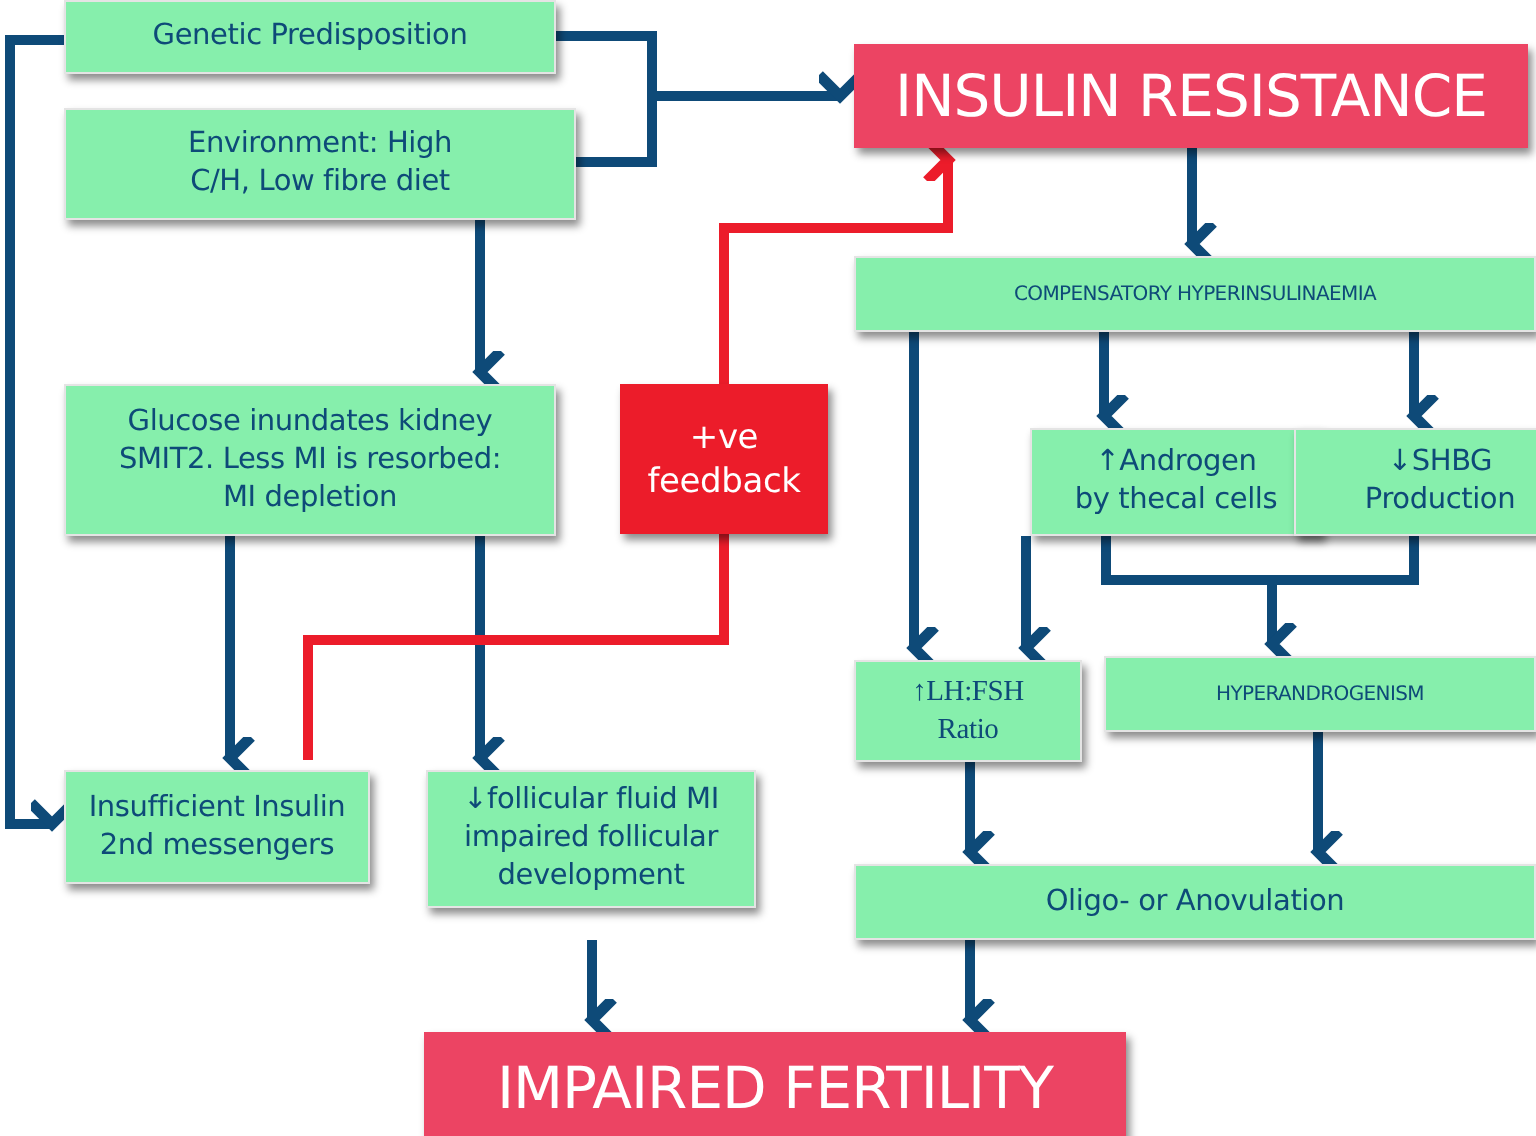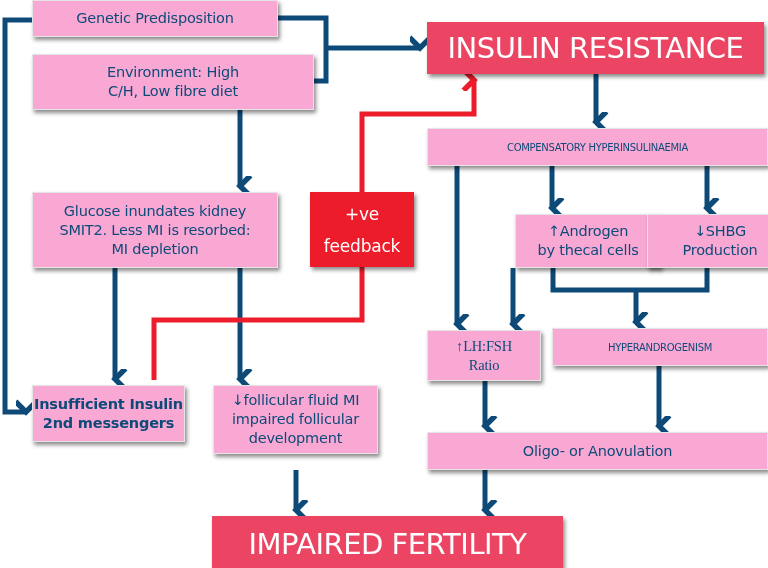--- a/index.html
+++ b/index.html
@@ -1,20 +1,20 @@
 <!DOCTYPE html>
 <html><head>
 <meta charset="utf-8">
 <style>
   html, body { margin:0; padding:0; }
   body { width:768px; height:568px; position:relative; overflow:hidden; background:#ffffff; font-family:"DejaVu Sans", sans-serif; }
-  .box { position:absolute; box-sizing:border-box; display:flex; align-items:center; justify-content:center; text-align:center; background:#f9a8d4; color:#0e4a78; border:1px solid #e4e4e4; box-shadow:2px 3px 4px rgba(0,0,0,0.45); font-size:14.5px; line-height:19px; letter-spacing:-0.2px; }
+  .box { position:absolute; box-sizing:border-box; display:flex; align-items:center; justify-content:center; text-align:center; background:#86efac; color:#0e4a78; border:1px solid #e4e4e4; box-shadow:2px 3px 4px rgba(0,0,0,0.45); font-size:14.5px; line-height:19px; letter-spacing:-0.2px; }
   .box .t { white-space:pre-line; }
   .pink { background:#ec4463; color:#fff; border:none; font-size:29px; letter-spacing:-0.5px; }
-  .red { background:#ec1c2a; color:#fff; border:none; font-size:17px; line-height:32px; }
+  .red { background:#ec1c2a; color:#fff; border:none; font-size:17px; line-height:22px; }
   .upper { font-size:10px; letter-spacing:-0.3px; }
   svg#links { position:absolute; left:0; top:0; }
 </style>
 </head>
 <body>
 
 <svg id="links" width="768" height="568">
   <defs>
     <marker id="ahB" viewBox="0 0 10 10" refX="5" refY="7" markerWidth="4.2" markerHeight="4.2" orient="auto-start-reverse" markerUnits="strokeWidth">
       <path d="M0,2 L5,7 L10,2" fill="none" stroke="#0e4a78" stroke-width="2.6" stroke-linejoin="miter"></path>
@@ -55,21 +55,21 @@
   <g fill="none" stroke="#ec1c2a" stroke-width="5">
     <path d="M154,380 V320 H362 V267"></path>
     <path d="M362,192 V114 H474 V80" marker-end="url(#ahR)"></path>
   </g>
 </svg>
 
 <div class="box" style="left:32px;top:0;width:246px;height:37px;">
   <span class="t">Genetic Predisposition</span>
 </div>
 
-<div class="box" style="left:32px;top:54px;width:282px;height:56px;">
+<div class="box" style="left:32px;top:54px;width:256px;height:56px;">
   <span class="t">Environment: High
 C/H, Low fibre diet</span>
 </div>
 
 <div class="box pink" style="left:427px;top:22px;width:337px;height:52px;">
   <span class="t">INSULIN RESISTANCE</span>
 </div>
 
 <div class="box upper" style="left:427px;top:128px;width:341px;height:38px;">
   <span class="t">COMPENSATORY HYPERINSULINAEMIA</span>
@@ -98,21 +98,21 @@
 
 <div class="box" style="left:427px;top:330px;width:114px;height:51px;font-family:Liberation Serif, serif;">
   <span class="t">↑LH:FSH
 Ratio</span>
 </div>
 
 <div class="box upper" style="left:552px;top:328px;width:216px;height:38px;">
   <span class="t">HYPERANDROGENISM</span>
 </div>
 
-<div class="box" style="left:32px;top:385px;width:153px;height:57px;font-weight:bold;">
+<div class="box" style="left:32px;top:385px;width:153px;height:57px;">
   <span class="t">Insufficient Insulin
 2nd messengers</span>
 </div>
 
 <div class="box" style="left:213px;top:385px;width:165px;height:69px;text-align:center;">
   <span class="t">↓follicular fluid MI
 impaired follicular
 development</span>
 </div>
 

